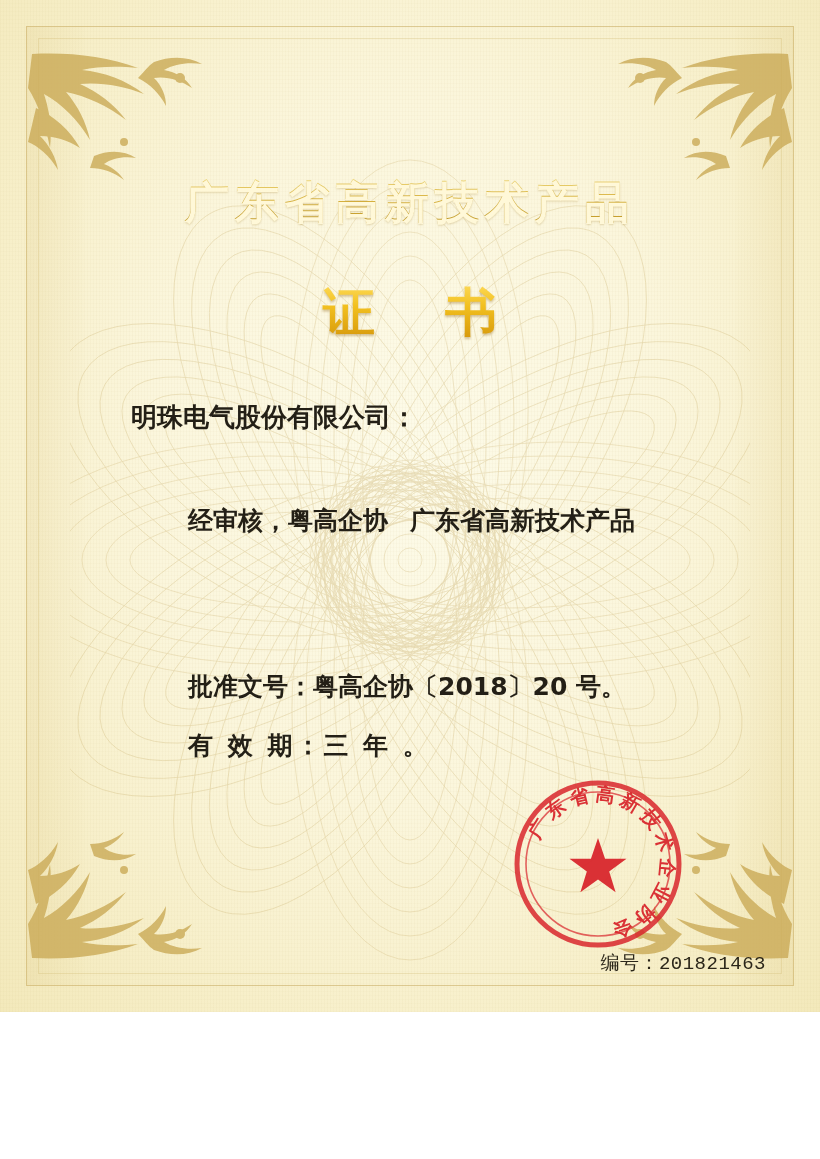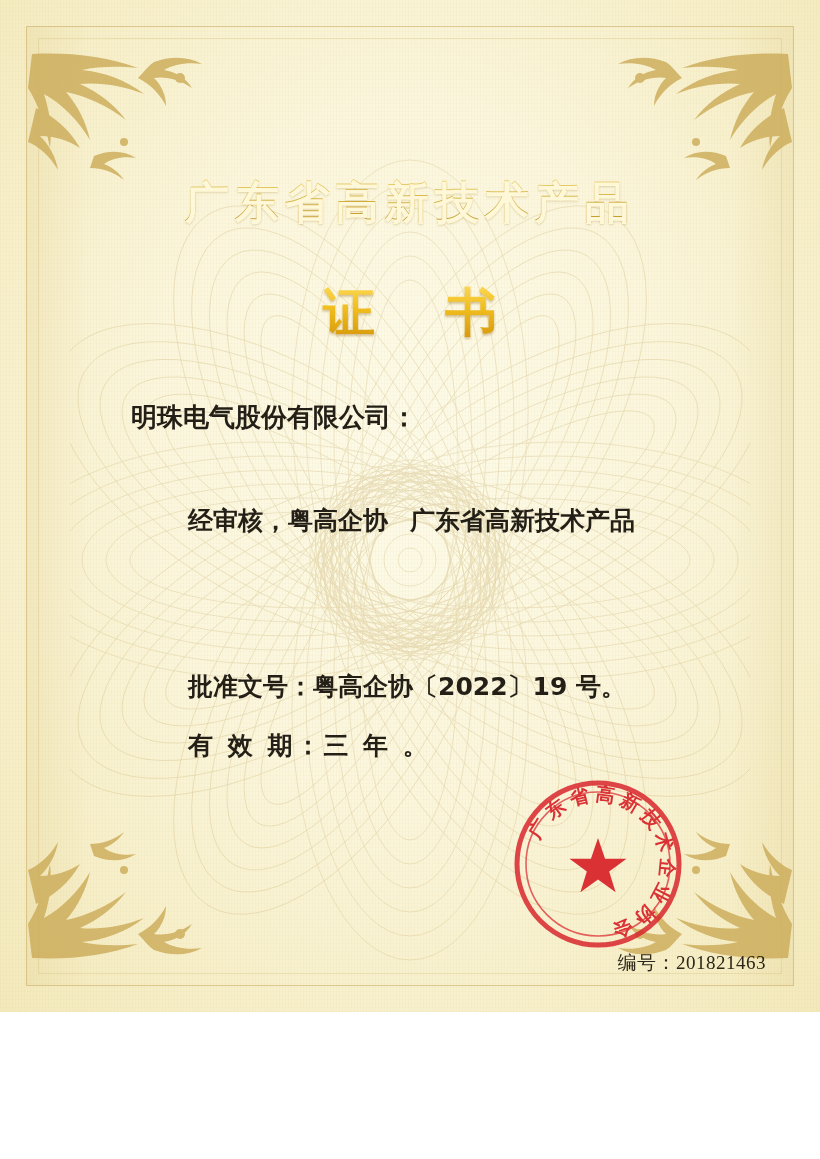--- a/index.html
+++ b/index.html
@@ -182,21 +182,21 @@
     top: 928px;
     font-size: 24px;
     font-weight: 600;
     letter-spacing: 1px;
   }
 
   #serial-line {
     position: absolute;
     right: 54px;
     bottom: 36px;
-    font-family: Liberation Serif, serif;
+    font-family: Liberation Mono, monospace;
     font-size: 19px;
     color: #2b2619;
     letter-spacing: 0.5px;
   }
 
   
   #seal {
     position: absolute;
     left: 512px;
     top: 778px;
@@ -315,21 +315,21 @@
     <div id="title-main">广东省高新技术产品</div>
     <div id="title-sub">证 书</div>
 
     <div class="body-line" id="recipient">明珠电气股份有限公司：</div>
 
     <div class="body-line" id="para-line-1">
       <span>经审核，粤高企协</span><span class="product">广东省高新技术产品</span>
     </div>
 
 
-    <div class="body-line" id="approval-line">批准文号：粤高企协〔2022〕19 号。</div>
+    <div class="body-line" id="approval-line">批准文号：粤高企协〔2018〕20 号。</div>
 
     <div class="body-line" id="validity-line">有 效 期：三 年 。</div>
 
 
     <div id="serial-line">编号：201821463</div>
 
     <div id="seal">
       <svg viewBox="0 0 172 172" xmlns="http://www.w3.org/2000/svg">
         <defs>
           <path id="sealArc" d="M86,86 m-63,0 a63,63 0 1,1 126,0 a63,63 0 1,1 -126,0"></path>

